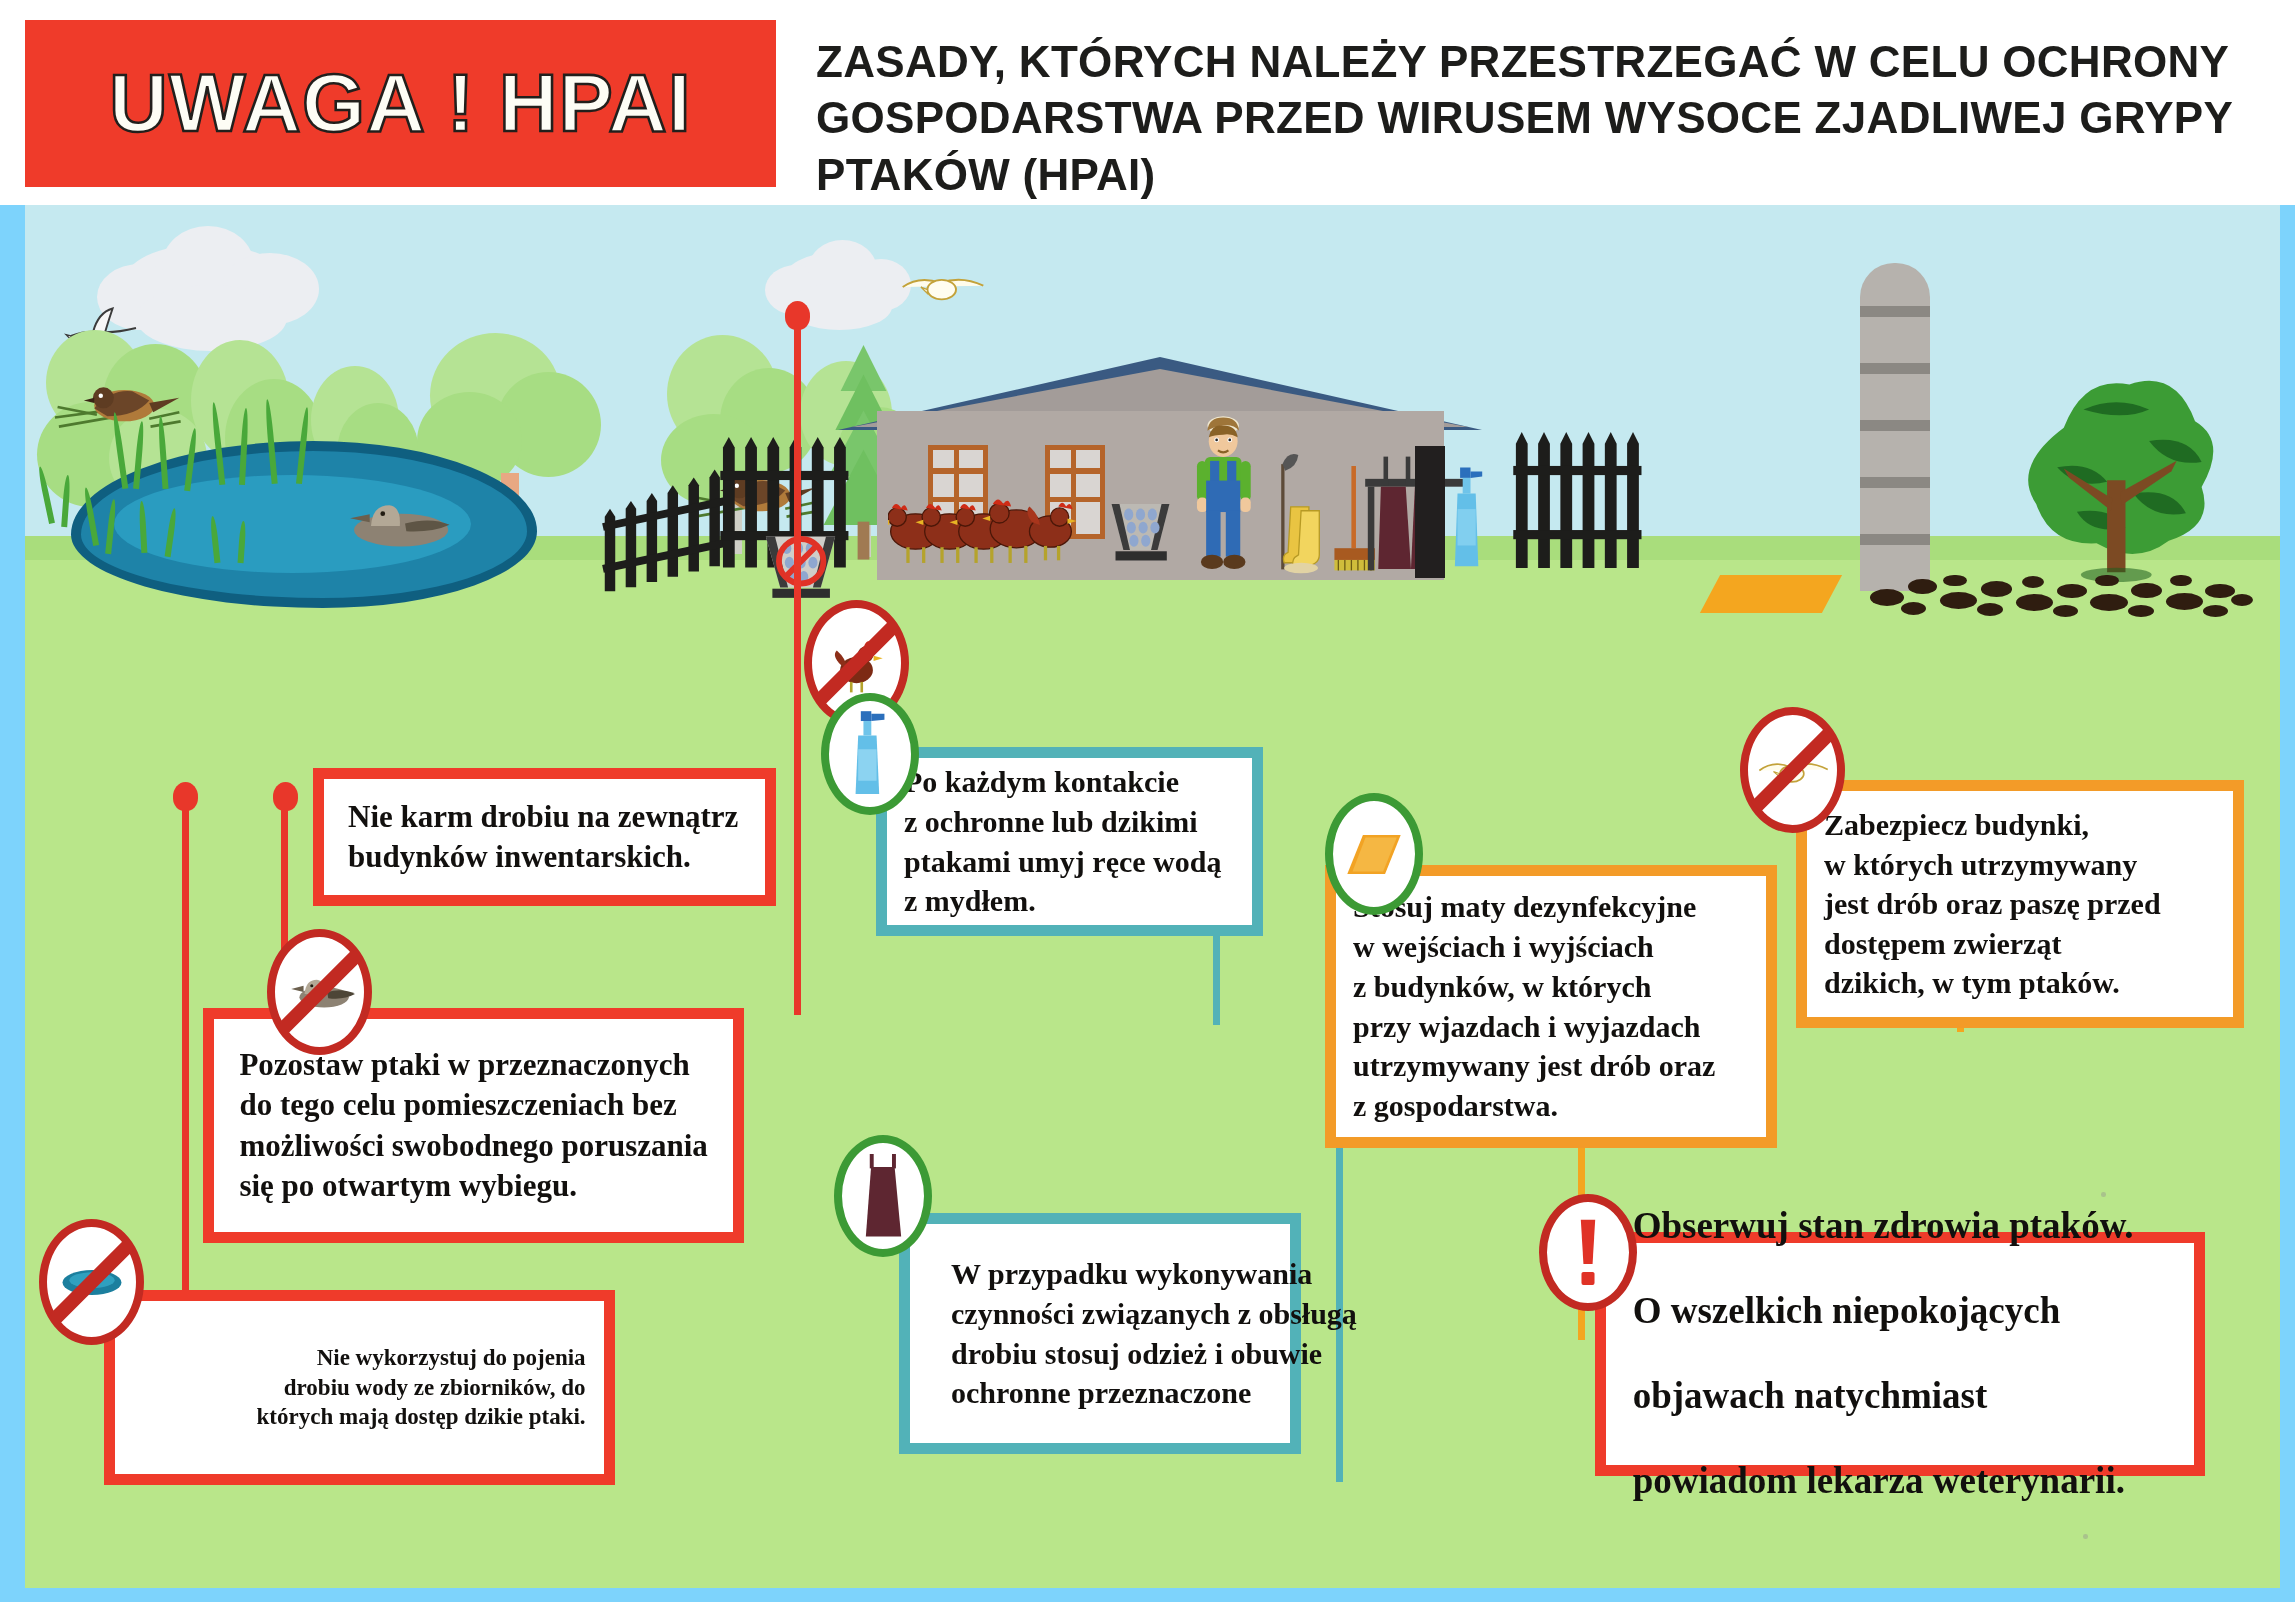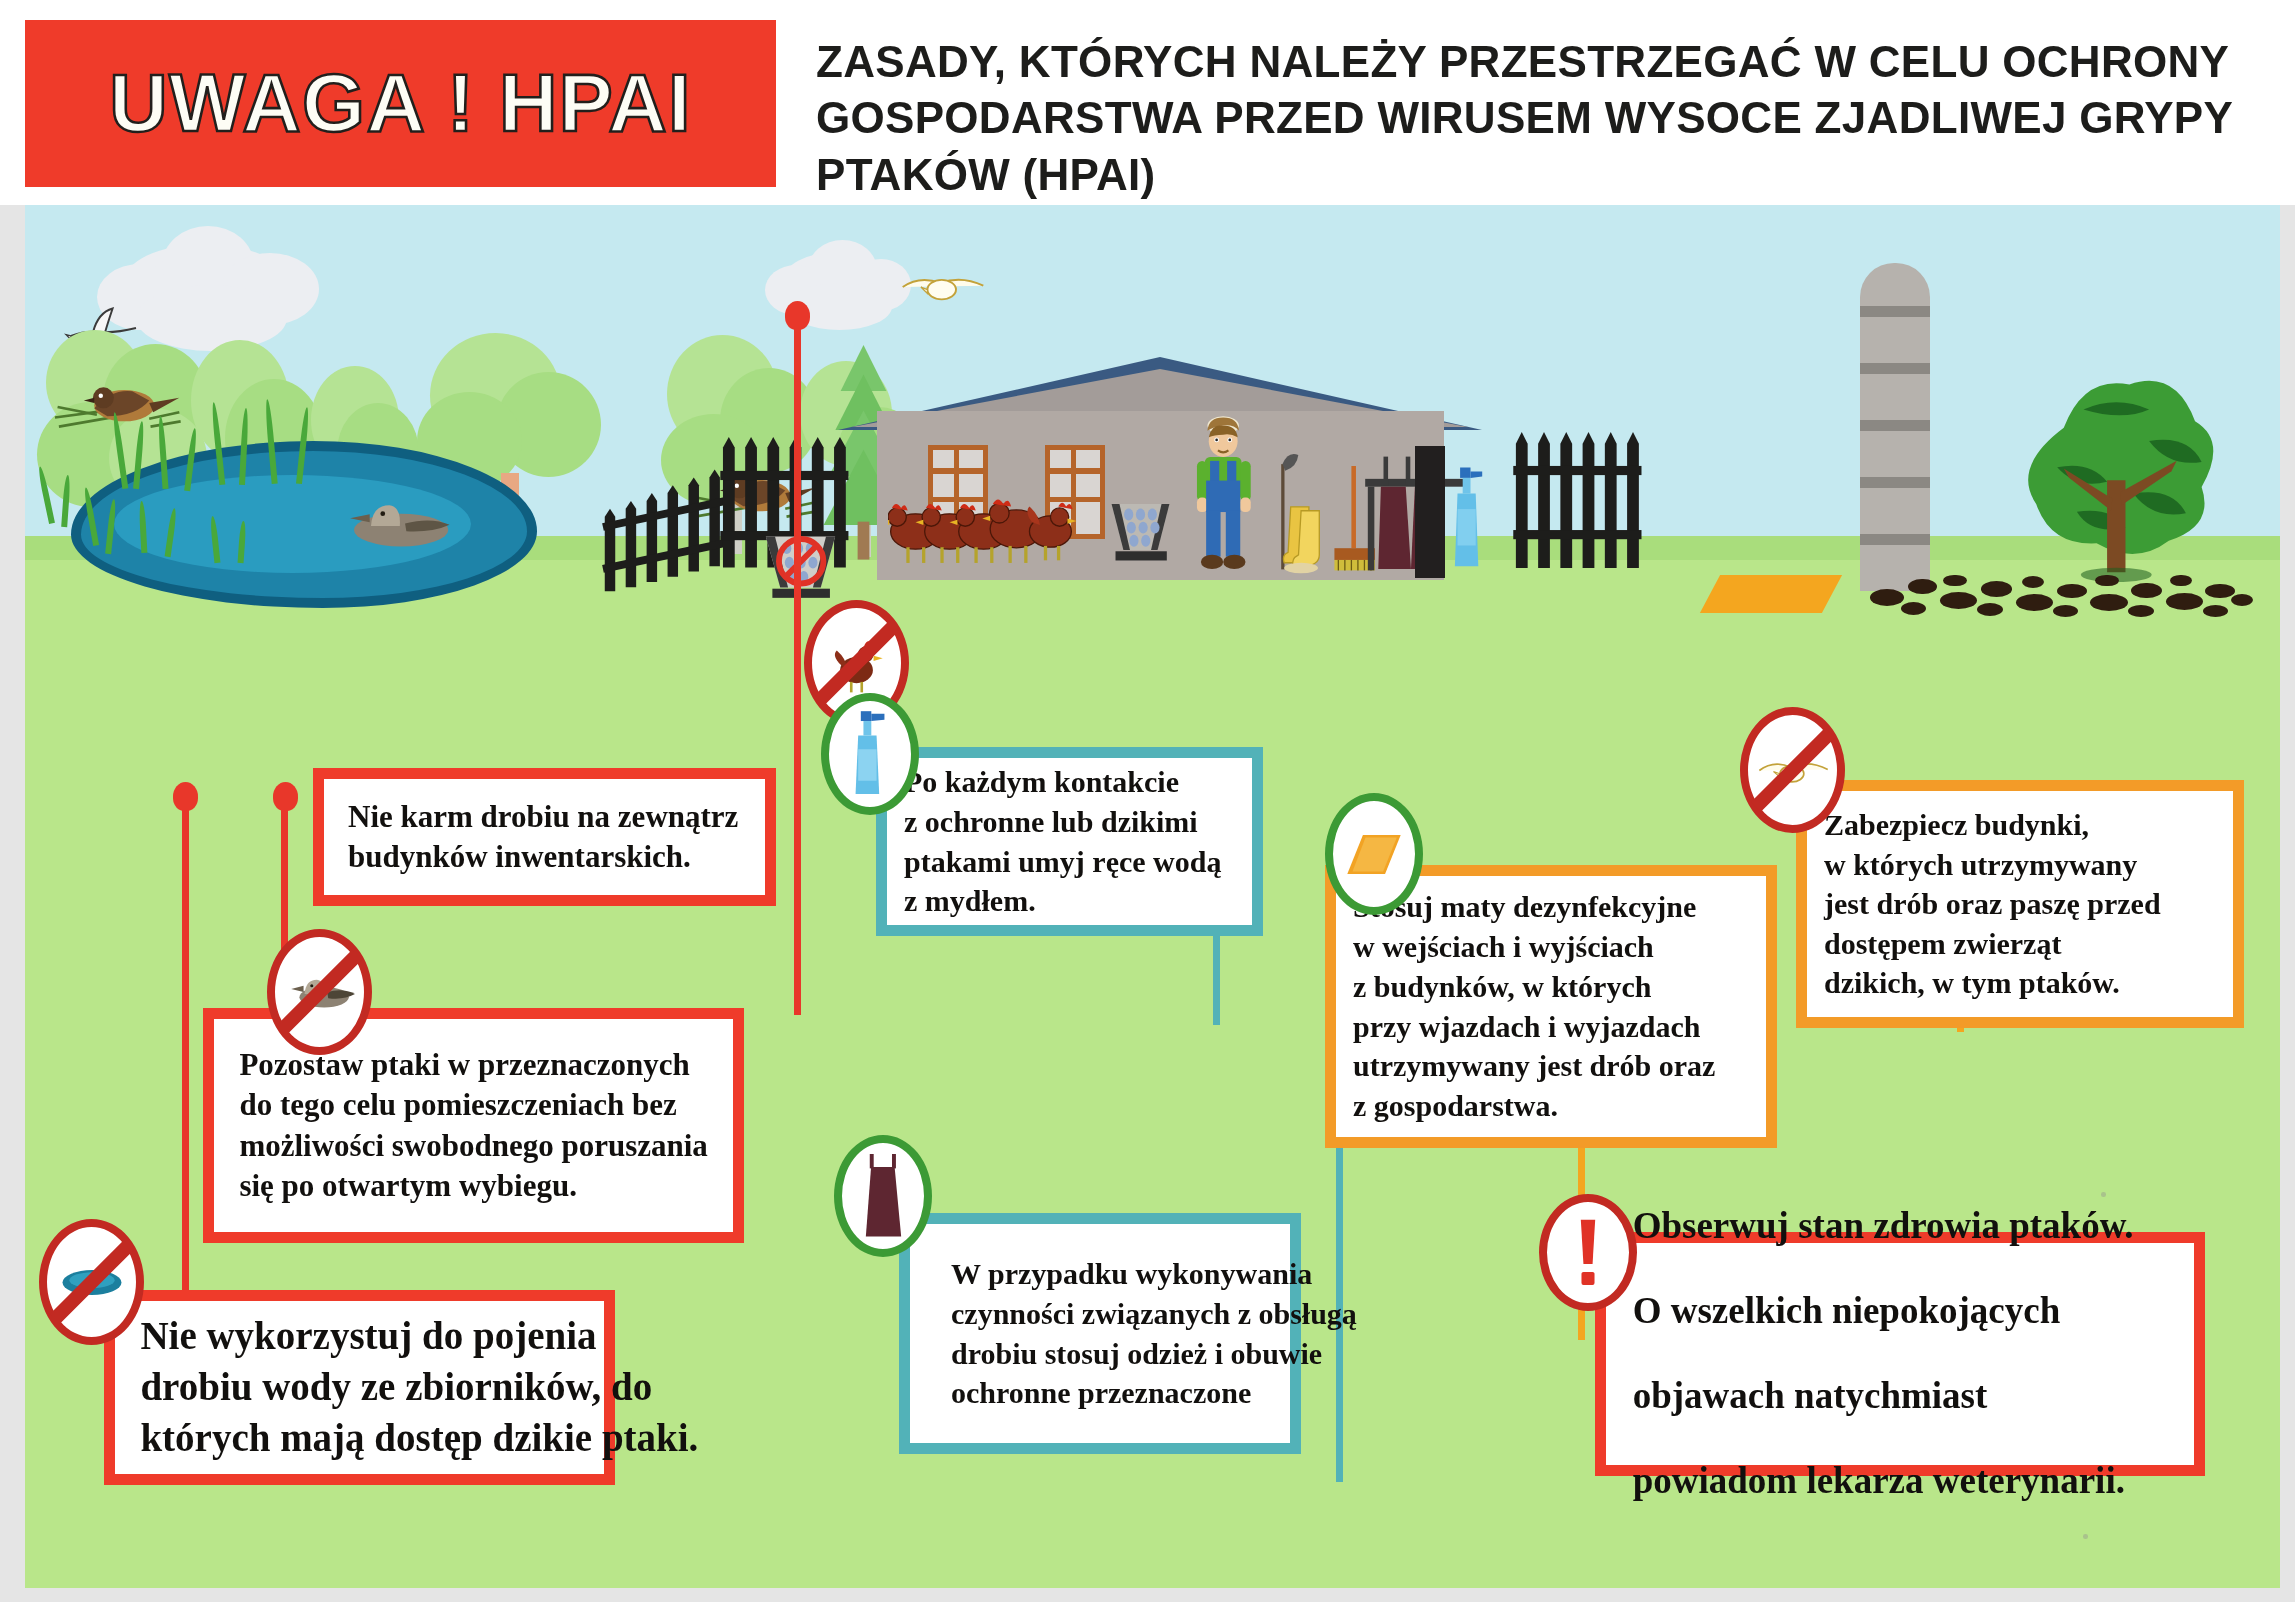--- a/index.html
+++ b/index.html
@@ -1,21 +1,21 @@
 <!DOCTYPE html>
 <html style="font-size:10.5px"><head>
 <meta charset="utf-8">
 <style>
   html,body{margin:0;padding:0;background:#fff;}
   body{font-family:"Liberation Sans",sans-serif;}
 
   #poster{
     position:relative;
     width:2295px;height:1603px;
-    background:#e5e5e5;
+    background:#7dd3fc;
     overflow:hidden;
   }
 
   
   #header-band{position:absolute;left:0;top:0;width:2295px;height:205px;background:#ffffff;}
   #title-plate{
     position:absolute;left:25px;top:19.7px;width:751px;height:167px;
     background:#ef3b2a;
   }
   #title-plate .tw{
@@ -704,21 +704,21 @@
   <div class="tbox red" style="left:203px;top:1008px;width:541px;height:235px;">
     <div class="inner" style="padding:3.9px 18.4px;font-size:31px;line-height:1.30;">
       <span>Pozostaw ptaki w przeznaczonych</span>
       <span>do tego celu pomieszczeniach bez</span>
       <span>możliwości swobodnego poruszania</span>
       <span>się po otwartym wybiegu.</span>
     </div>
   </div>
 
   <div class="tbox red" style="left:104px;top:1290px;width:511px;height:195px;">
-    <div class="inner" style="padding:3.9px 18.4px;font-size:39px;line-height:1.30;">
+    <div class="inner" style="padding:3.9px 18.4px;font-size:23px;line-height:1.30;align-items:flex-end;">
       <span>Nie wykorzystuj do pojenia</span>
       <span>drobiu wody ze zbiorników, do</span>
       <span>których mają dostęp dzikie ptaki.</span>
     </div>
   </div>
 
   <div class="tbox teal" style="left:876px;top:747px;width:387px;height:189px;">
     <div class="inner" style="padding:3.9px 17px;font-size:30px;line-height:1.32;">
       <span>Po każdym kontakcie</span>
       <span>z ochronne lub dzikimi</span>

